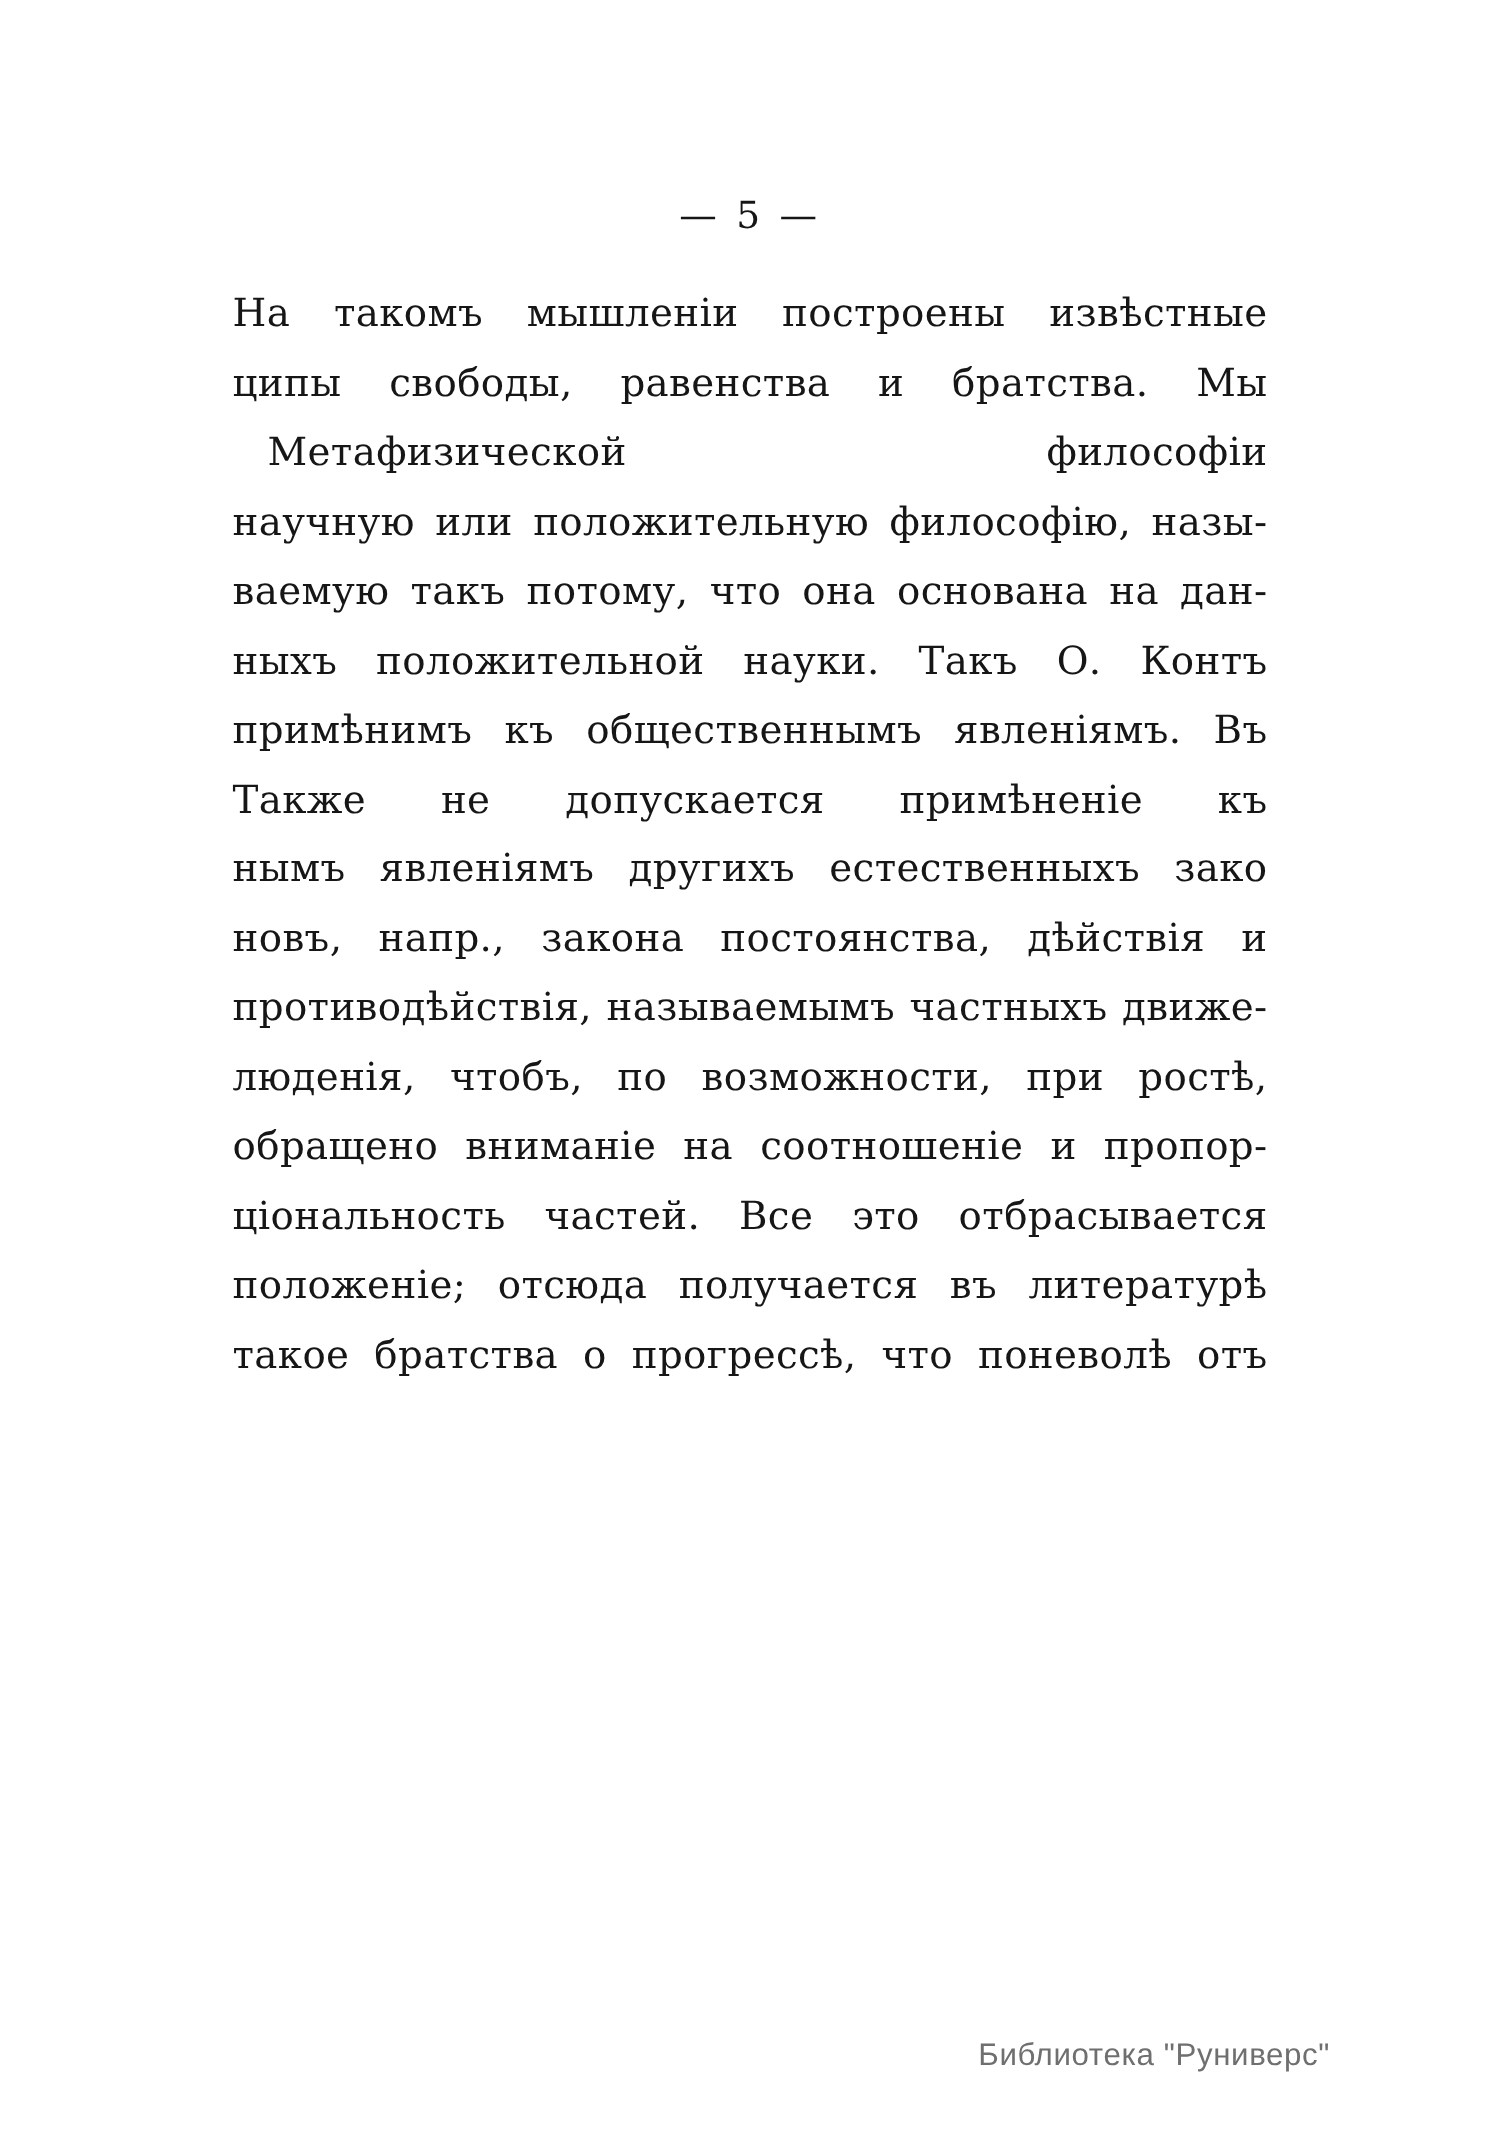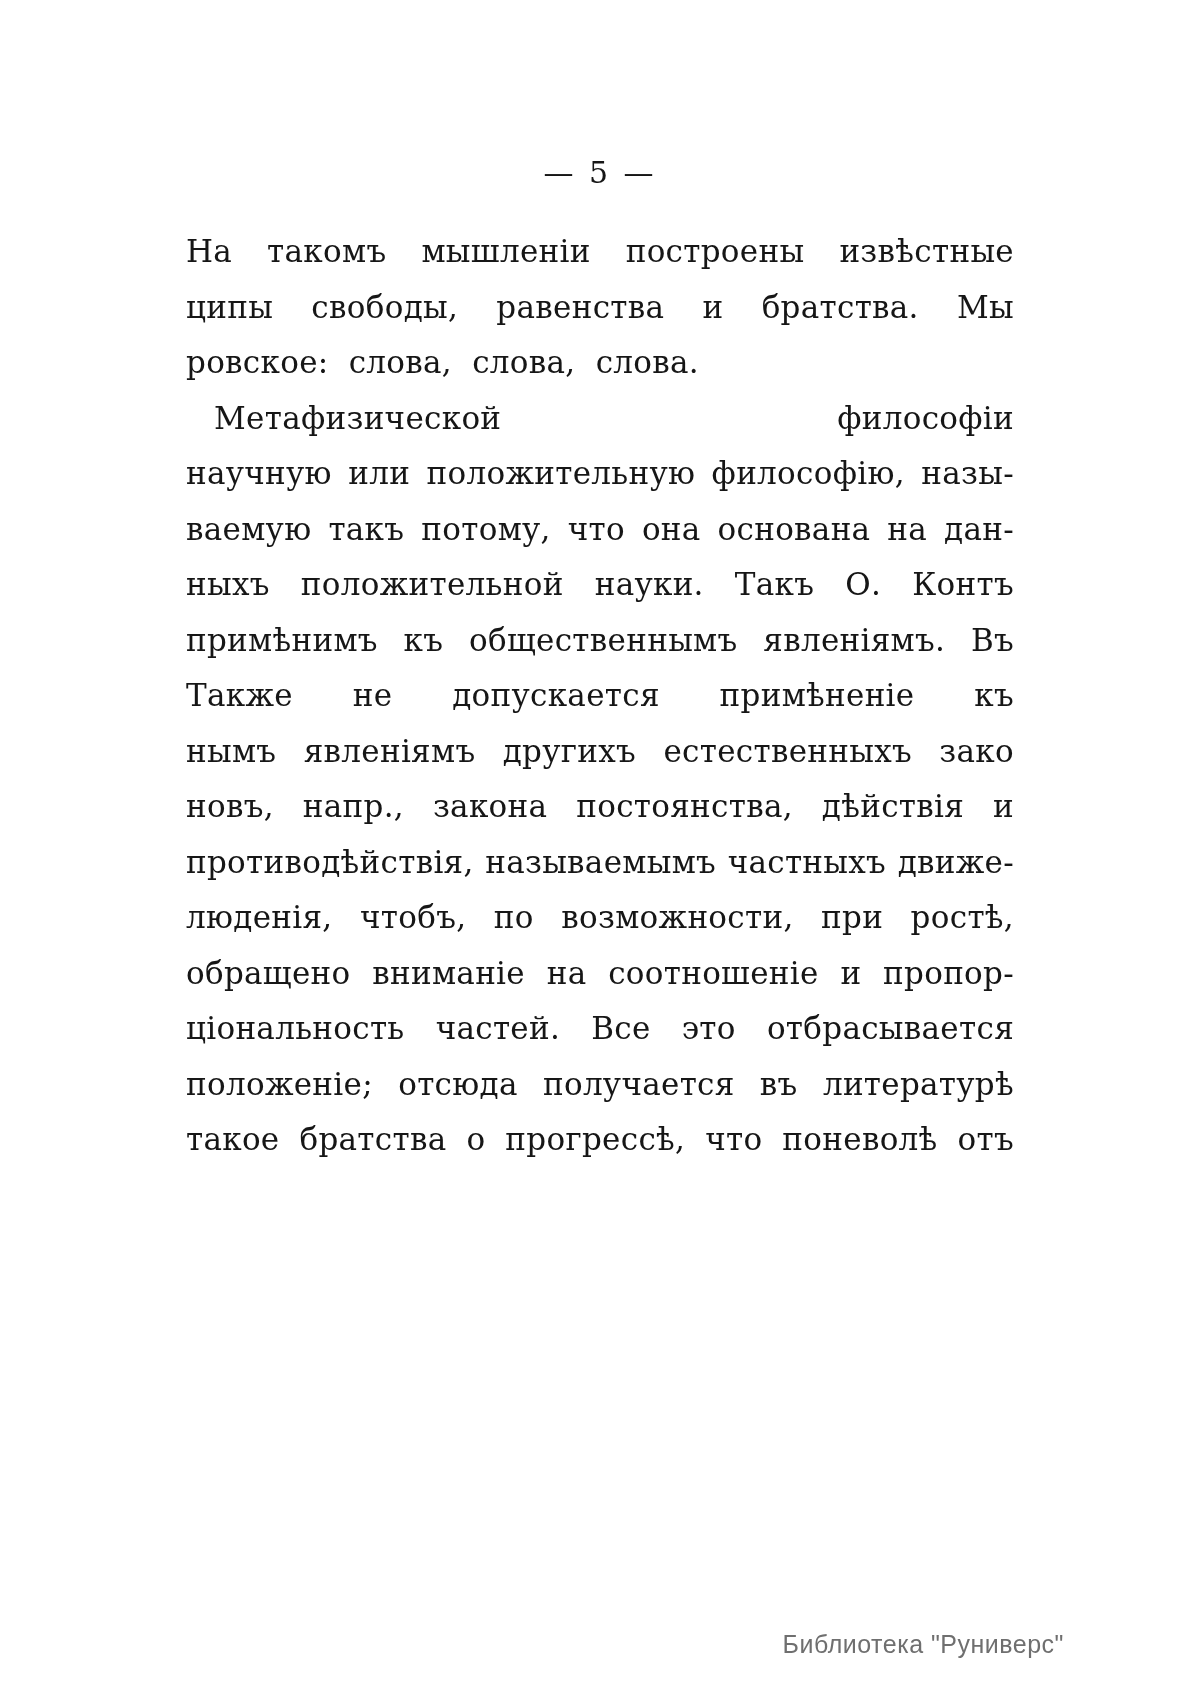--- a/index.html
+++ b/index.html
@@ -56,21 +56,20 @@
 </style>
 </head>
 <body style="--ink: #161616; --paper: #ffffff; --wm: #6f6f6f;">
 
 <div class="page-number">— 5 —</div>
 
 <div class="page-body">
     <div class="para">
       <div class="line">На такомъ мышленіи построены извѣстные прин-</div>
       <div class="line">ципы свободы, равенства и братства. Мы знаемъ,</div>
-      <div class="line no-stretch">ровское: слова, слова, слова.</div>
     </div>
     <div class="para indent">
       <div class="line">Метафизической философіи противопоставляютъ</div>
       <div class="line">научную или положительную философію, назы-</div>
       <div class="line">ваемую такъ потому, что она основана на дан-</div>
       <div class="line">ныхъ положительной науки. Такъ О. Контъ</div>
       <div class="line">примѣнимъ къ общественнымъ явленіямъ. Въ</div>
       <div class="line">Также не допускается примѣненіе къ обществен-</div>
       <div class="line">нымъ явленіямъ другихъ естественныхъ зако</div>
       <div class="line">новъ, напр., закона постоянства, дѣйствія и</div>

